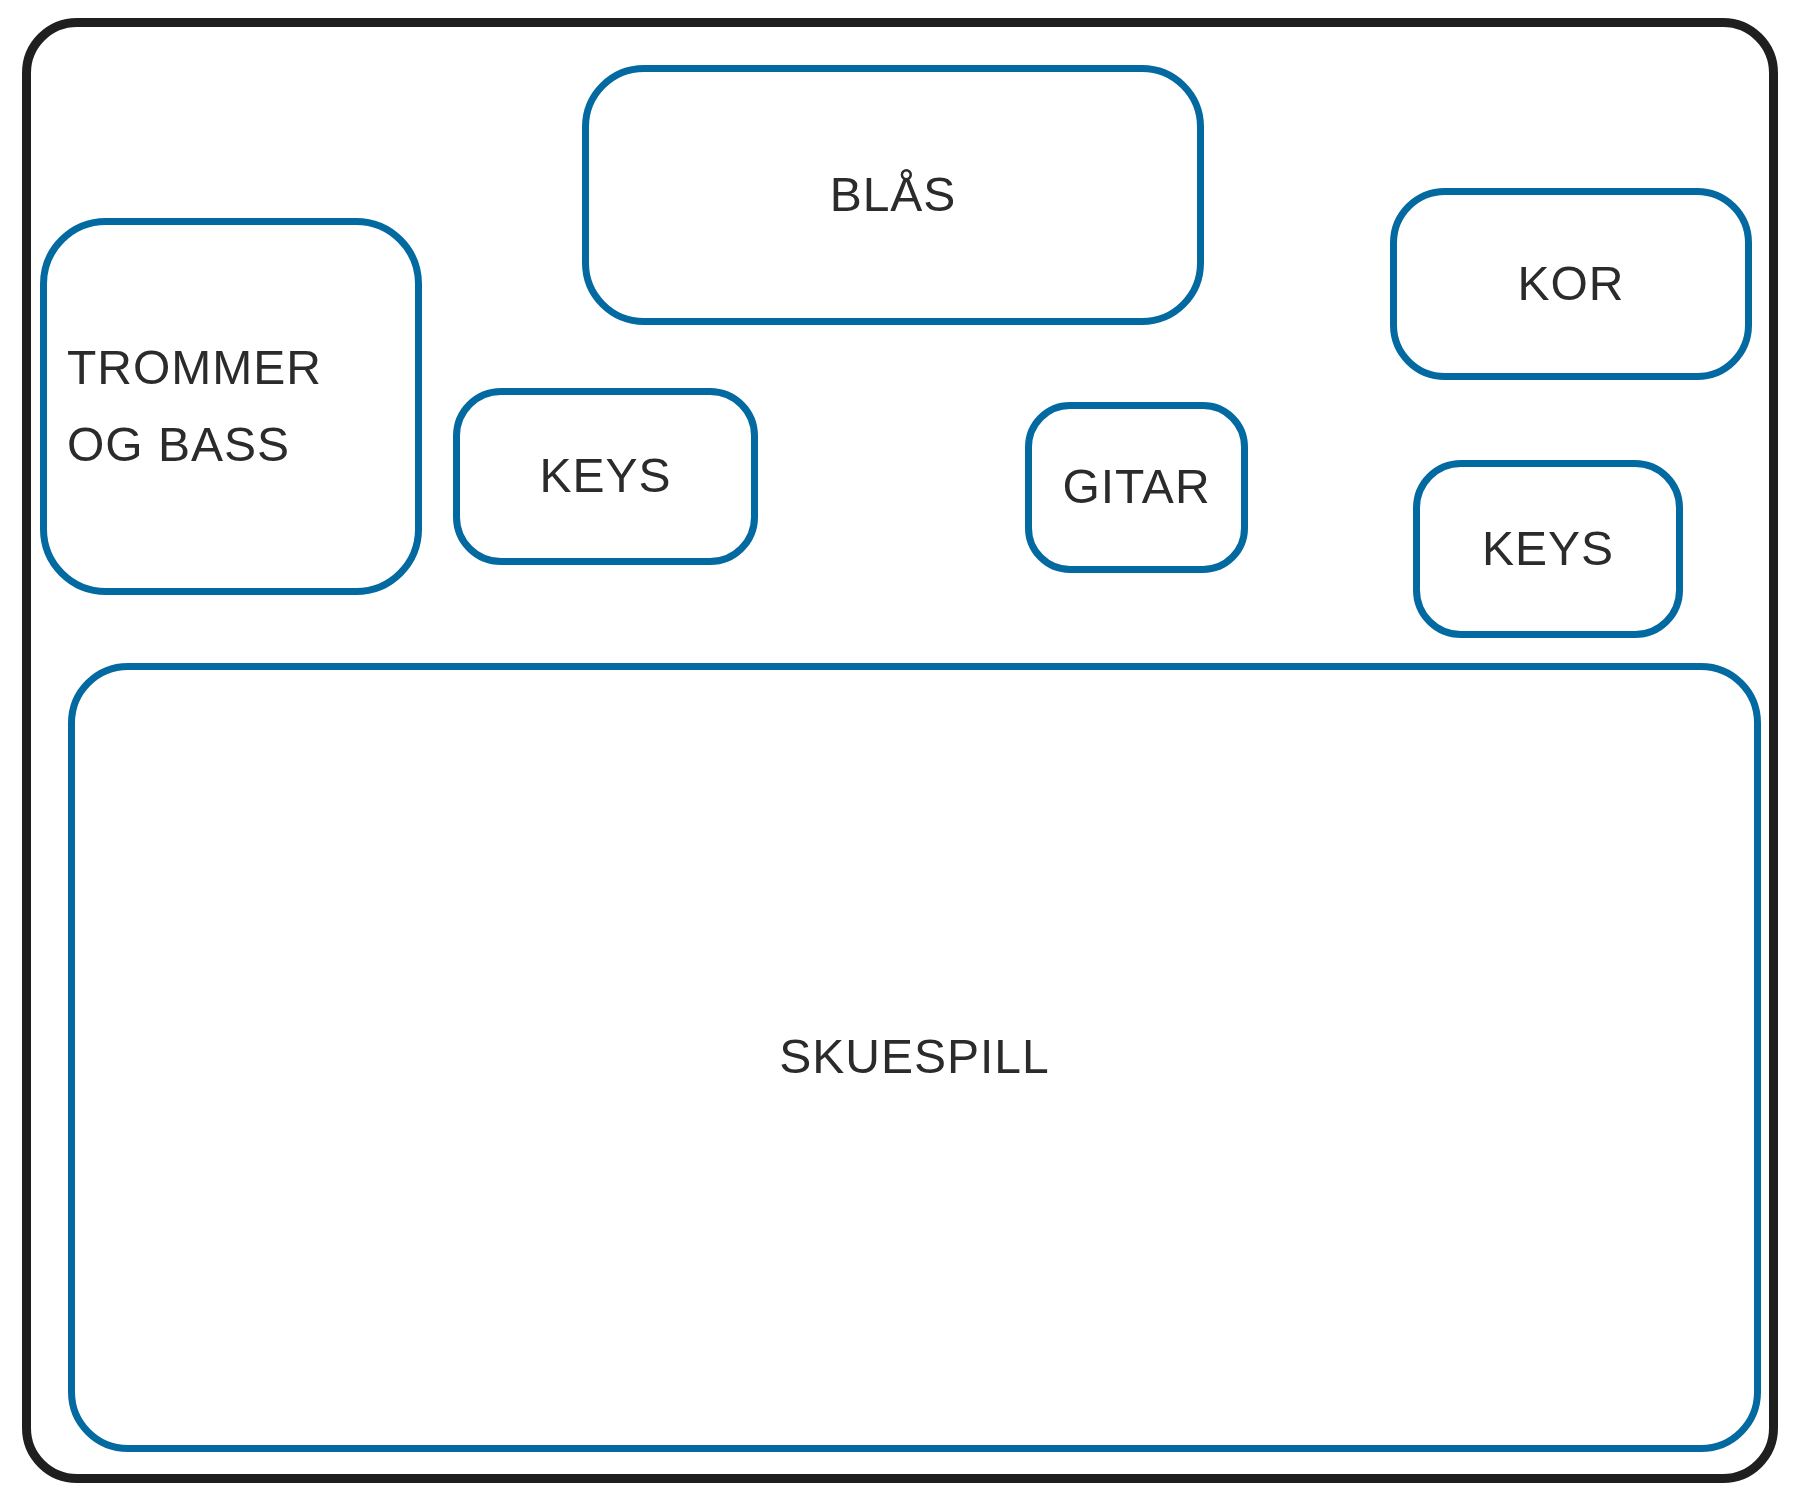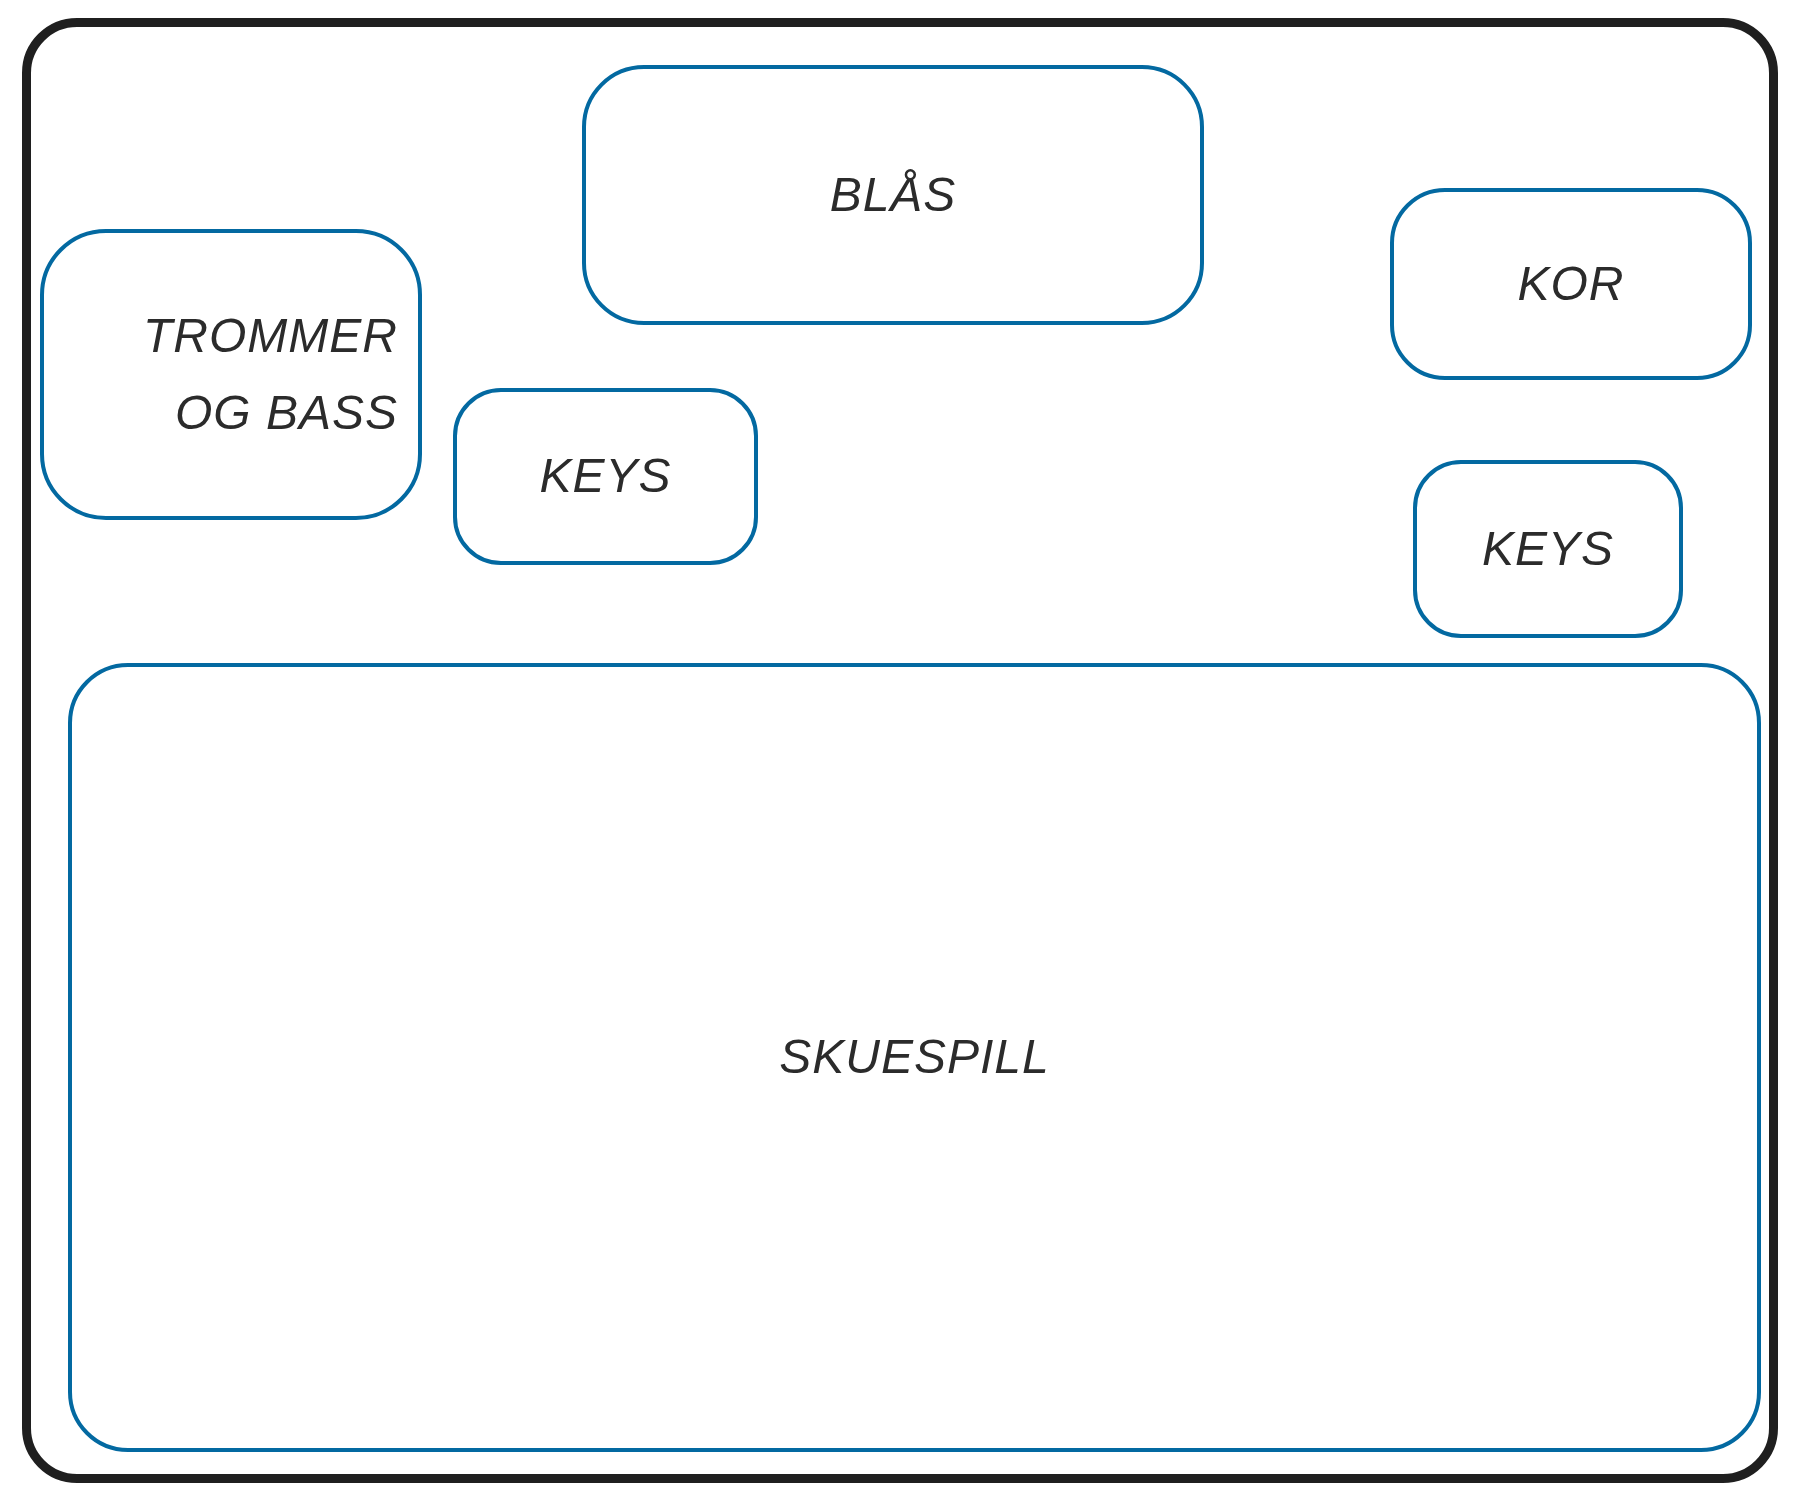--- a/index.html
+++ b/index.html
@@ -23,40 +23,39 @@
     box-sizing: border-box;
     border: 9px solid #1f1f1f;
     border-radius: 55px;
     background: #ffffff;
   }
 
   
   .zone {
     position: absolute;
     box-sizing: border-box;
-    border: 4px solid #0369a1;
+    border: 7px solid #0369a1;
     background: #ffffff;
     display: flex;
     align-items: center;
     justify-content: center;
-    text-align: right;
-    font-style: italic;
+    text-align: left;
   }
 
   .zone .label {
     font-size: 48px;
     line-height: 1.6;
     letter-spacing: 1px;
     color: #2b2b2b;
     padding: 0 20px;
   }
 
   
   .zone-blas        { left: 551px;  top: 38px;  width: 622px;  height: 260px; border-radius: 62px; }
-  .zone-trommer     { left: 9px;    top: 202px; width: 382px;  height: 291px; border-radius: 66px; }
+  .zone-trommer     { left: 9px;    top: 191px; width: 382px;  height: 377px; border-radius: 66px; }
   .zone-keys-left   { left: 422px;  top: 361px; width: 305px;  height: 177px; border-radius: 48px; }
   .zone-gitar       { left: 994px;  top: 375px; width: 223px;  height: 171px; border-radius: 45px; }
   .zone-kor         { left: 1359px; top: 161px; width: 362px;  height: 192px; border-radius: 55px; }
   .zone-keys-right  { left: 1382px; top: 433px; width: 270px;  height: 178px; border-radius: 48px; }
   .zone-skuespill   { left: 21px;   top: 636px; width: 1693px; height: 789px; border-radius: 60px; margin-left: 16px; }
 </style>
 </head>
 <body>
 
 <div class="stage">
@@ -66,20 +65,23 @@
   </div>
 
   <div class="zone zone-trommer">
     <span class="label">TROMMER OG BASS</span>
   </div>
 
   <div class="zone zone-keys-left">
     <span class="label">KEYS</span>
   </div>
 
+  <div class="zone zone-gitar">
+    <span class="label">GITAR</span>
+  </div>
 
   <div class="zone zone-kor">
     <span class="label">KOR</span>
   </div>
 
   <div class="zone zone-keys-right">
     <span class="label">KEYS</span>
   </div>
 
   <div class="zone zone-skuespill">

